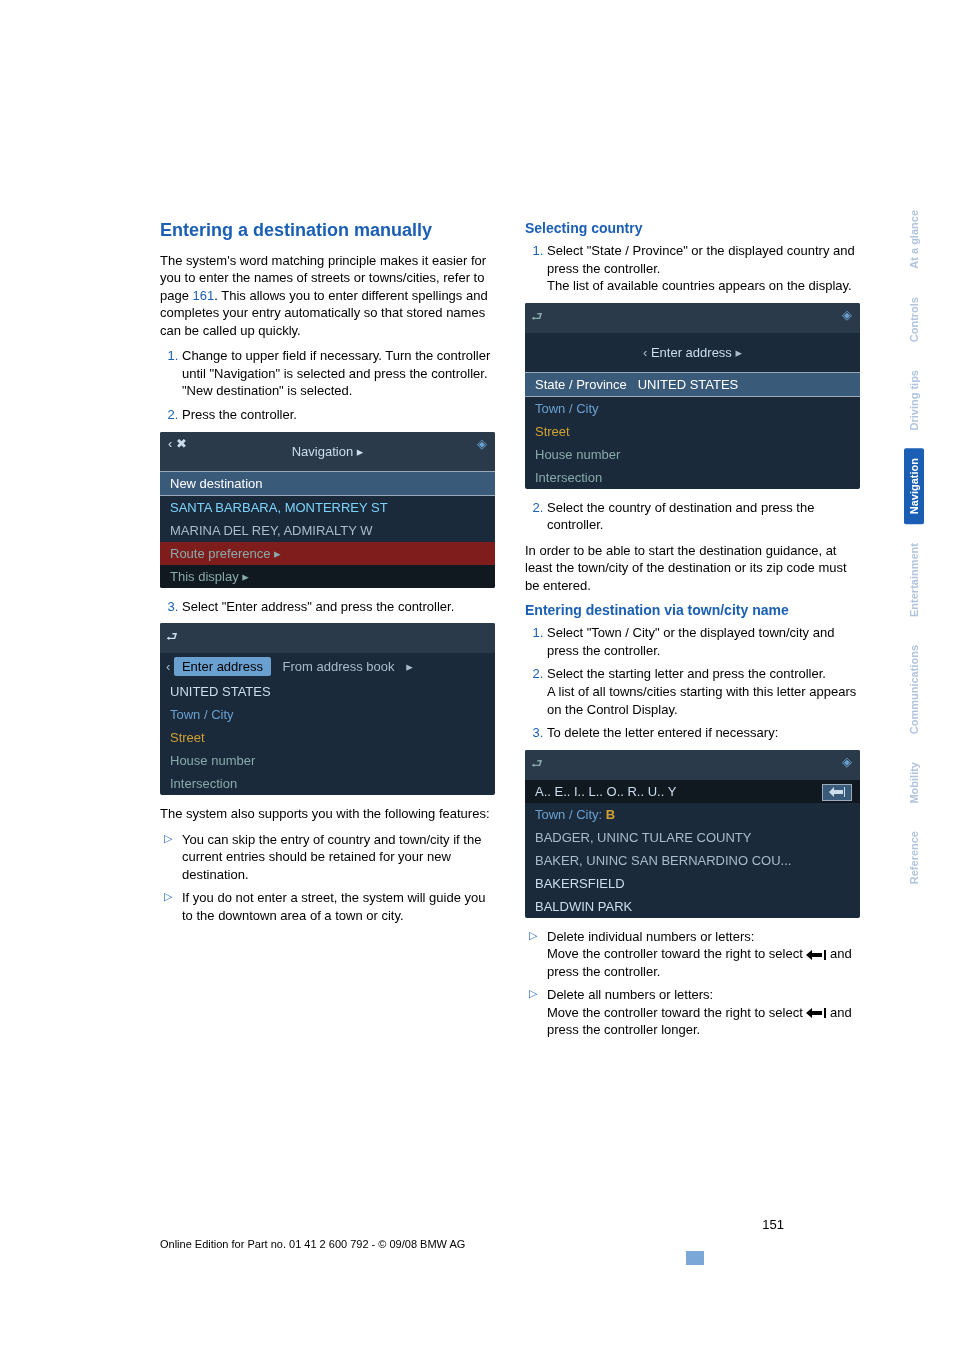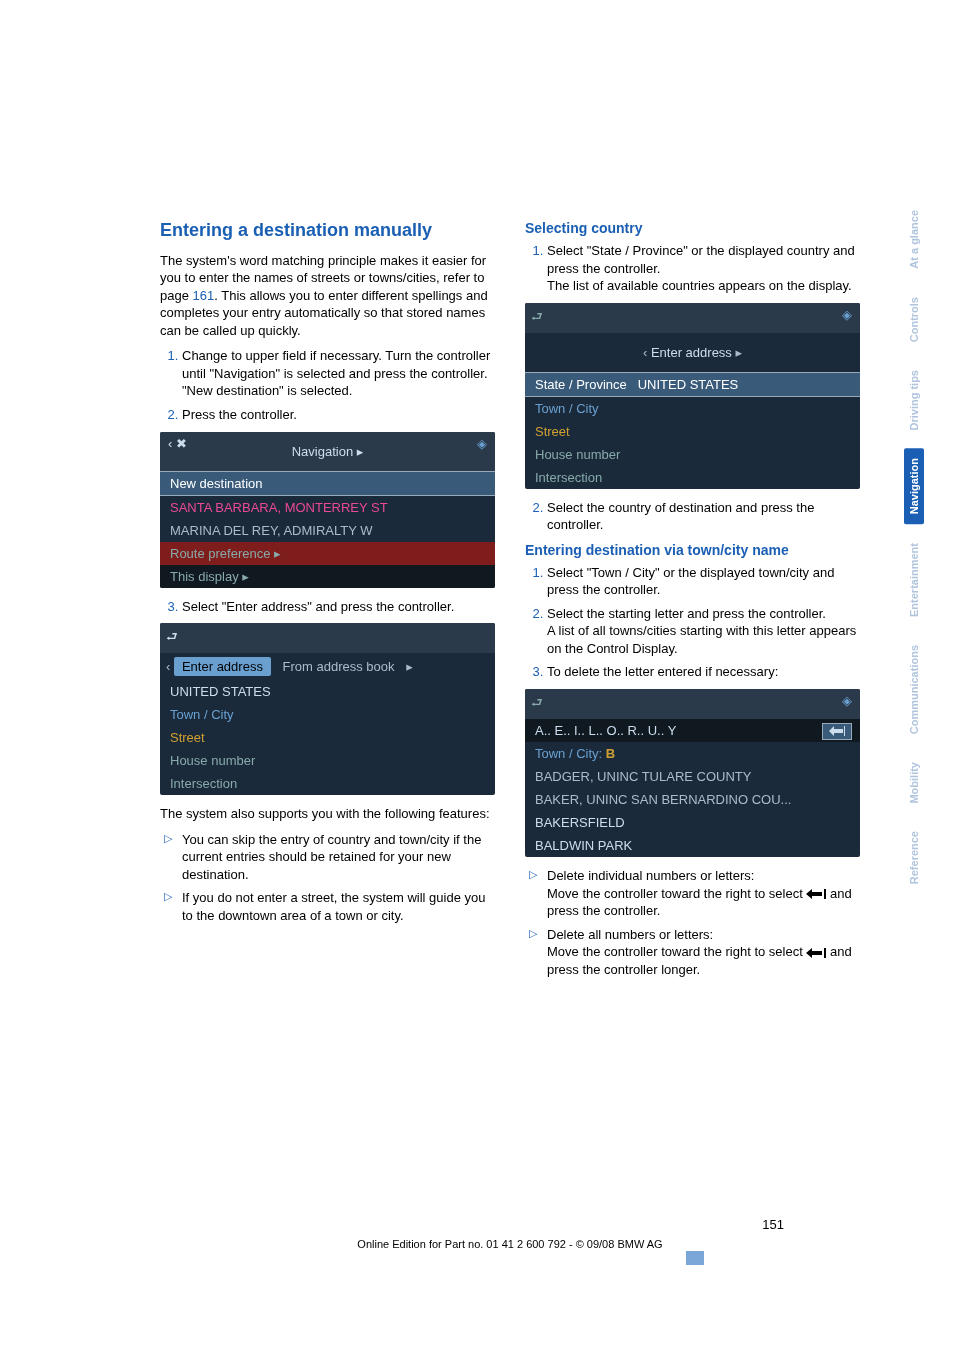--- a/index.html
+++ b/index.html
@@ -148,21 +148,20 @@
     padding: 10px 4px;
     text-align: center;
     border-radius: 2px;
   }
   .tab.active { background: #1a5fb4; color: #fff; }
   .footer {
     position: absolute;
     left: 160px;
     bottom: 100px;
     width: 700px;
-    text-align: center;
     font-size: 11px;
     color: #000;
   }
   .pagenum {
     position: absolute;
     right: 170px;
     bottom: 118px;
     font-size: 13px;
     text-align: center;
   }
@@ -194,21 +193,21 @@
     </ol>
 
     <div class="shot">
       <div class="shot-header">
         <span class="shot-icon-back">‹ ✖</span>
         <span>Navigation</span>
         <span style="color:#cde"> ▸</span>
         <span class="shot-icon-right">◈</span>
       </div>
       <div class="shot-row sel">New destination</div>
-      <div class="shot-row" style="color:#ec4899">SANTA BARBARA, MONTERREY ST</div>
+      <div class="shot-row" style="color:#7dd3fc">SANTA BARBARA, MONTERREY ST</div>
       <div class="shot-row" style="color:#abc">MARINA DEL REY, ADMIRALTY W</div>
       <div class="shot-row" style="background:#7f1d1d">Route preference ▸</div>
       <div class="shot-row" style="background:#101820">This display ▸</div>
     </div>
 
     <ol start="3">
       <li>Select "Enter address" and press the controller.</li>
     </ol>
 
     <div class="shot">
@@ -257,20 +256,21 @@
       </div>
       <div class="shot-row blue">Town / City</div>
       <div class="shot-row accent">Street</div>
       <div class="shot-row">House number</div>
       <div class="shot-row">Intersection</div>
     </div>
 
     <ol start="2">
       <li>Select the country of destination and press the controller.</li>
     </ol>
+    <p>In order to be able to start the destination guidance, at least the town/city of the destination or its zip code must be entered.</p>
 
     <h2>Entering destination via town/city name</h2>
     <ol>
       <li>Select "Town / City" or the displayed town/city and press the controller.</li>
       <li>
         <span>Select the starting letter and press the controller.</span><br>
         <span>A list of all towns/cities starting with this letter appears on the Control Display.</span>
       </li>
       <li>To delete the letter entered if necessary:</li>
     </ol>

